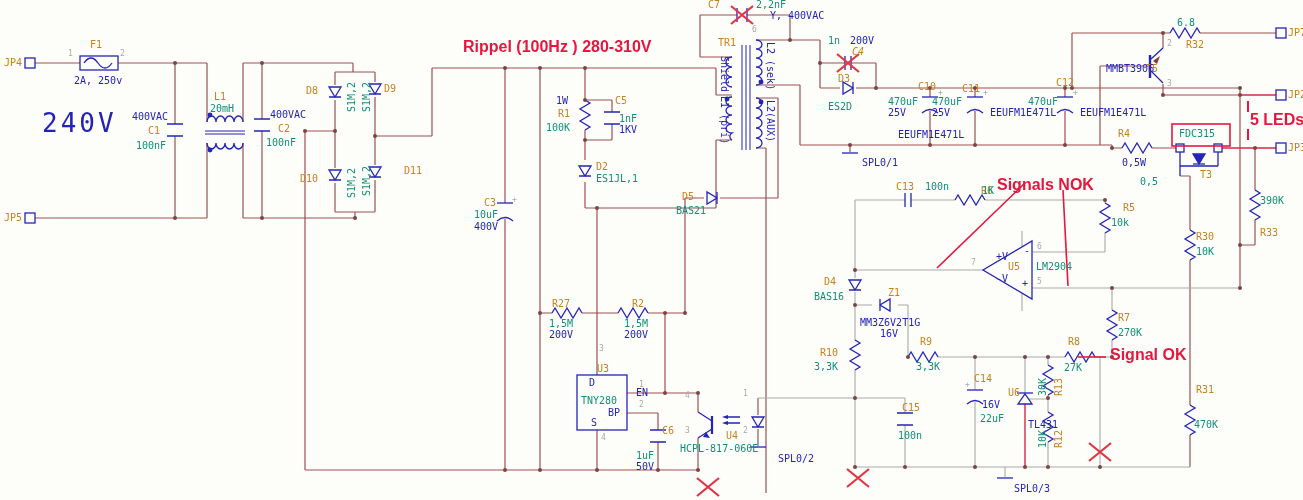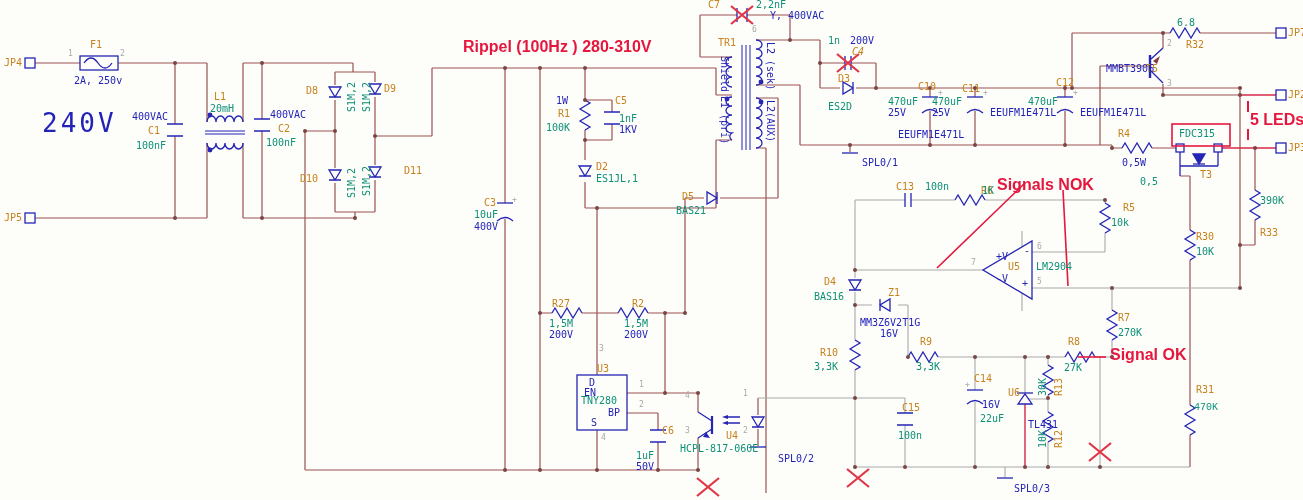--- a/index.html
+++ b/index.html
@@ -421,33 +421,33 @@
       <div class="lbl val" style="left: 980px; top: 414px;">22uF</div>
       <div class="lbl ref" style="left: 1008px; top: 388px;">U6</div>
       <div class="lbl vn" style="left: 1028px; top: 420px;">TL431</div>
       <div class="lbl ref" style="left: 1054px; top: 396px; transform: rotate(-90deg); transform-origin: 0px 0px;">R13</div>
       <div class="lbl val" style="left: 1038px; top: 396px; transform: rotate(-90deg); transform-origin: 0px 0px;">30K</div>
       <div class="lbl ref" style="left: 1054px; top: 448px; transform: rotate(-90deg); transform-origin: 0px 0px;">R12</div>
       <div class="lbl val" style="left: 1038px; top: 448px; transform: rotate(-90deg); transform-origin: 0px 0px;">10K</div>
       <div class="lbl ref" style="left: 902px; top: 403px;">C15</div>
       <div class="lbl val" style="left: 898px; top: 431px;">100n</div>
       <div class="lbl ref" style="left: 1196px; top: 385px;">R31</div>
-      <div class="lbl val" style="left: 1194px; top: 403px; font-family: Liberation Mono, monospace;">470K</div>
+      <div class="lbl val" style="left: 1194px; top: 420px;">470K</div>
       <div class="lbl ref" style="left: 682px; top: 192px;">D5</div>
       <div class="lbl val" style="left: 676px; top: 206px;">BAS21</div>
       <div class="lbl ref" style="left: 552px; top: 299px;">R27</div>
       <div class="lbl val" style="left: 549px; top: 319px;">1,5M</div>
       <div class="lbl vn" style="left: 549px; top: 330px;">200V</div>
       <div class="lbl ref" style="left: 632px; top: 299px;">R2</div>
       <div class="lbl val" style="left: 624px; top: 319px;">1,5M</div>
       <div class="lbl vn" style="left: 624px; top: 330px;">200V</div>
       <div class="lbl ref" style="left: 597px; top: 364px;">U3</div>
       <div class="lbl val" style="left: 581px; top: 396px;">TNY280</div>
       <div class="lbl vn" style="left: 589px; top: 378px;">D</div>
-      <div class="lbl vn" style="left: 584px; top: 388px;">EN</div>
+      <div class="lbl vn" style="left: 636px; top: 388px;">EN</div>
       <div class="lbl vn" style="left: 608px; top: 408px;">BP</div>
       <div class="lbl vn" style="left: 591px; top: 418px;">S</div>
       <div class="lbl pin" style="left: 599px; top: 345px;">3</div>
       <div class="lbl pin" style="left: 639px; top: 381px;">1</div>
       <div class="lbl pin" style="left: 639px; top: 401px;">2</div>
       <div class="lbl pin" style="left: 601px; top: 434px;">4</div>
       <div class="lbl ref" style="left: 662px; top: 426px;">C6</div>
       <div class="lbl val" style="left: 636px; top: 451px;">1uF</div>
       <div class="lbl vn" style="left: 636px; top: 462px;">50V</div>
       <div class="lbl pin" style="left: 685px; top: 392px;">4</div>

